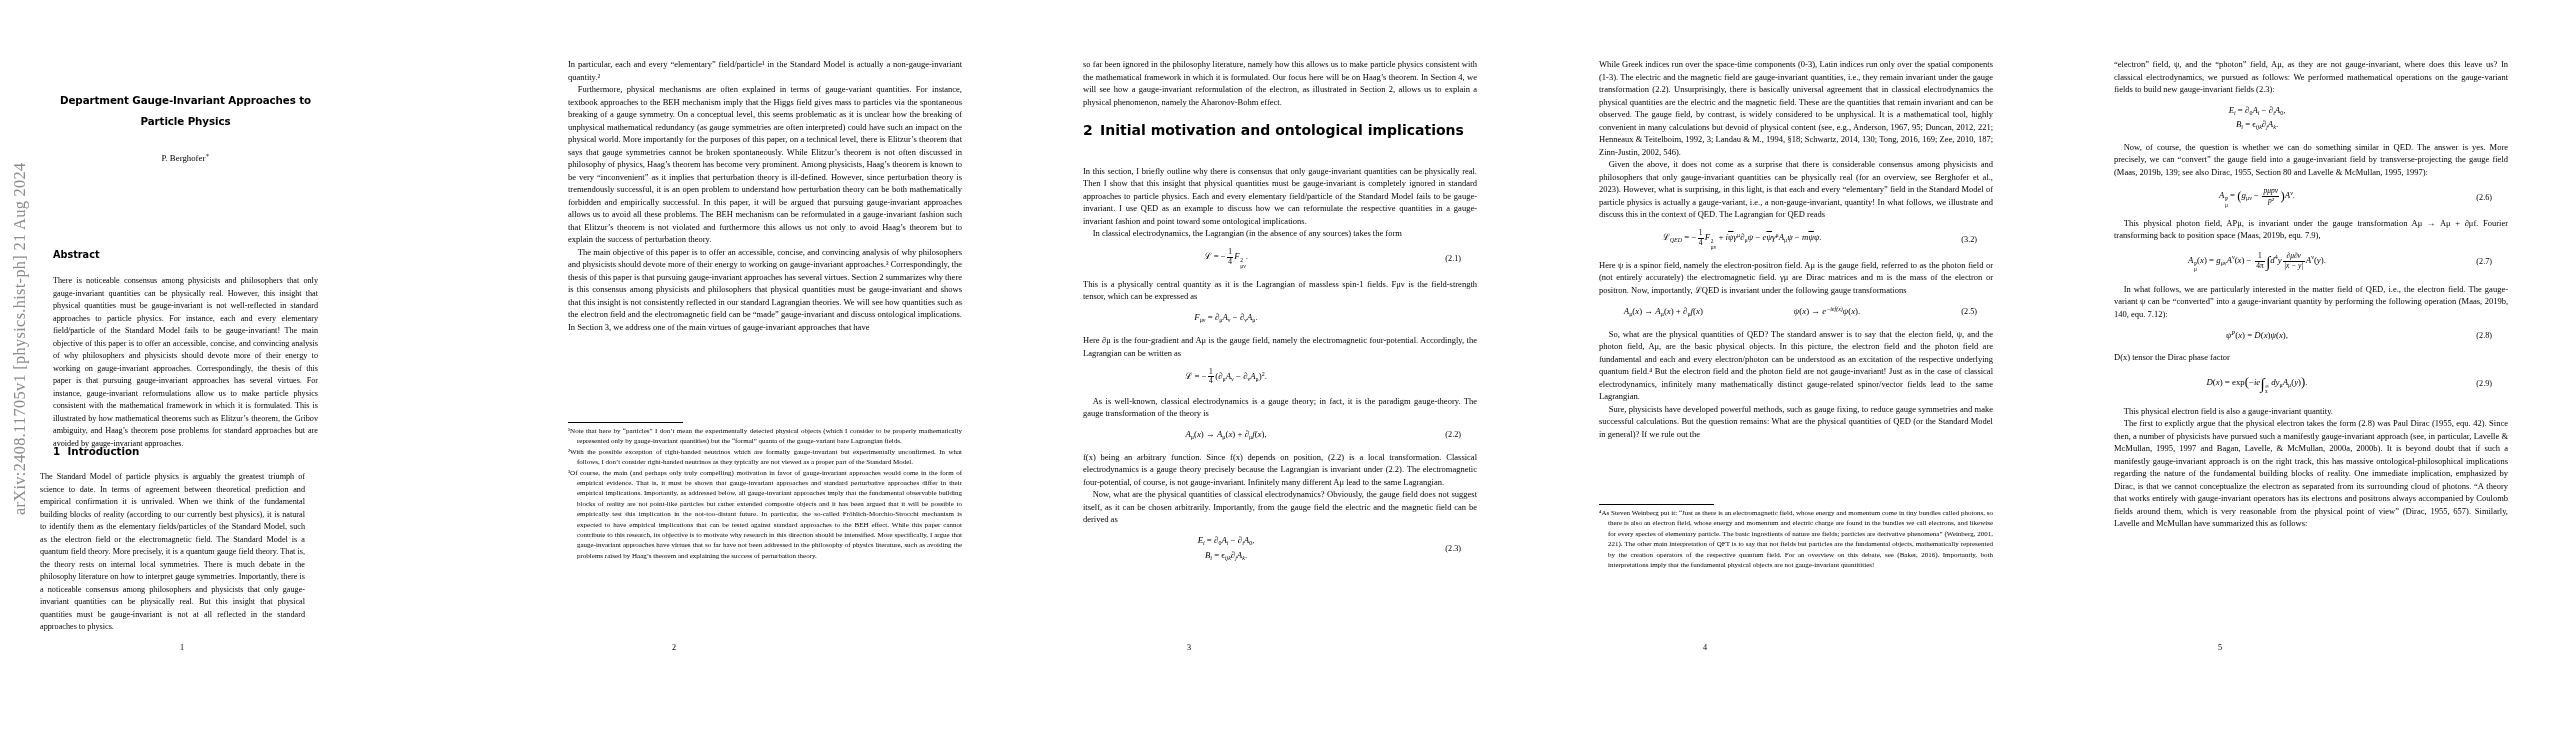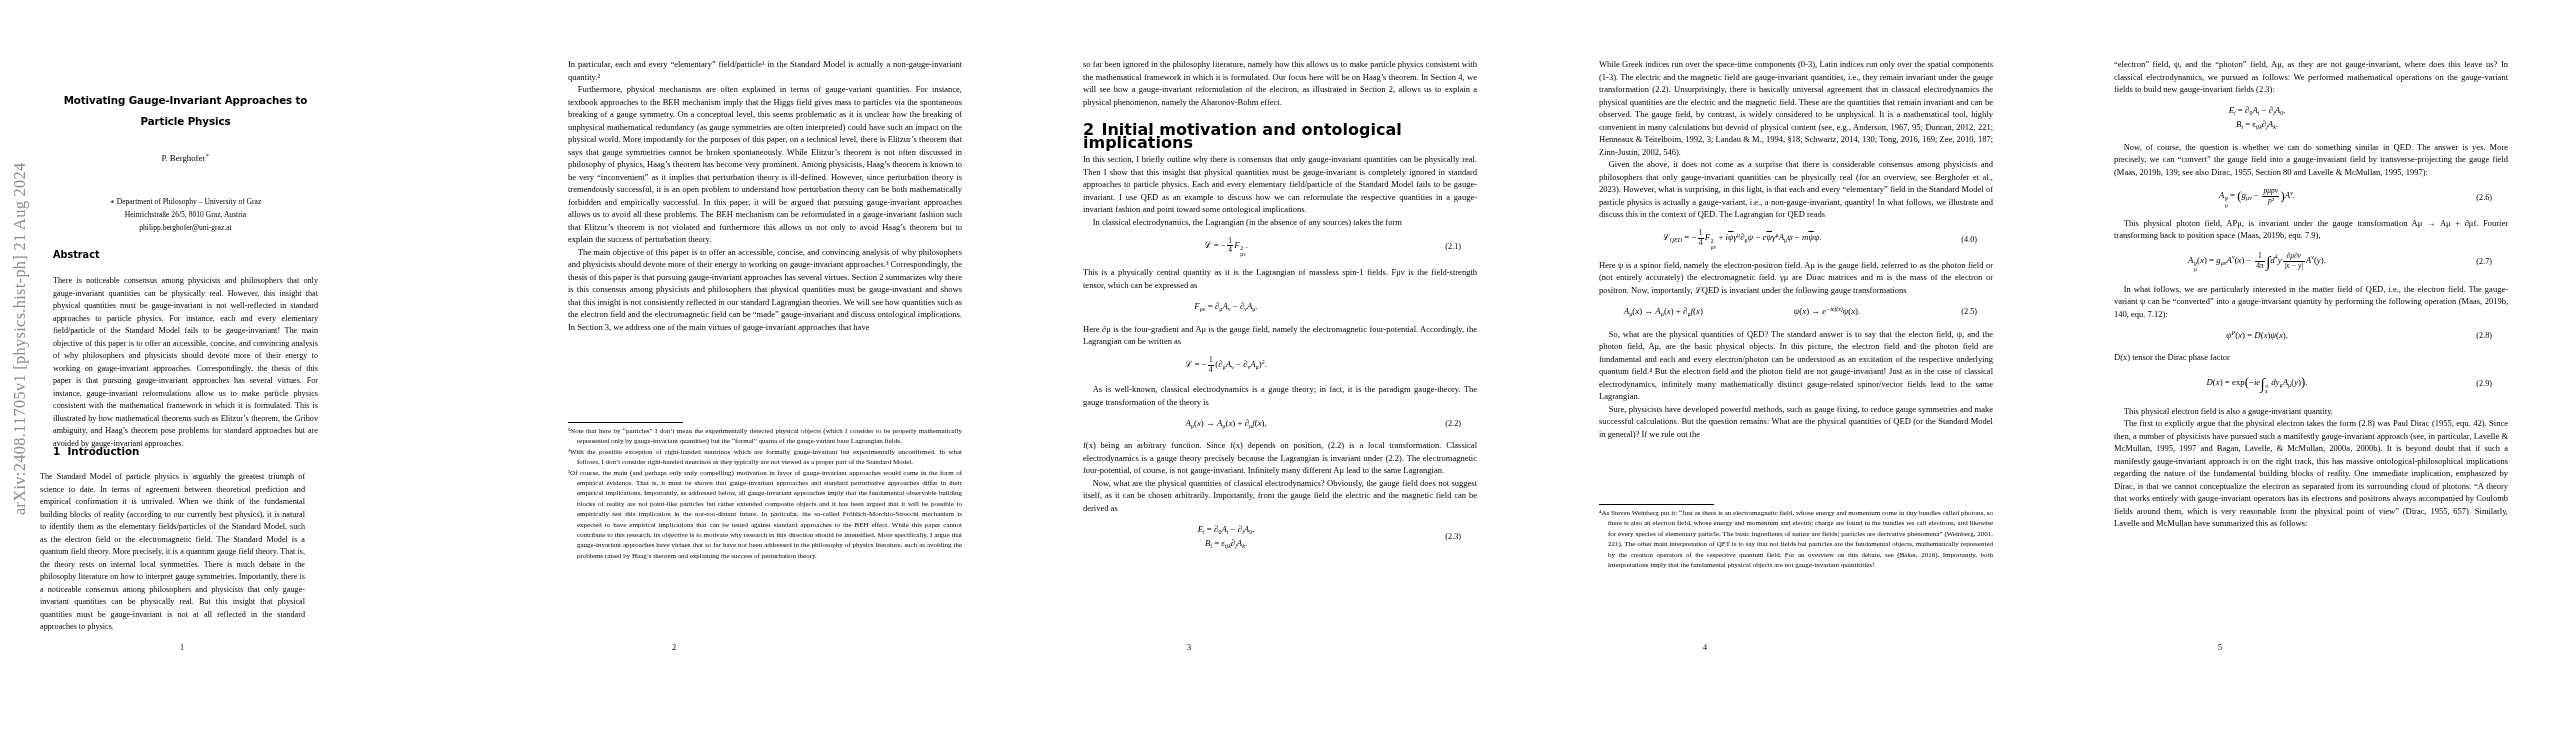--- a/index.html
+++ b/index.html
@@ -27,22 +27,22 @@
   .h-sec1 .htxt{margin-left:7.3px;}
   .intro{position:absolute;left:40px;top:471px;width:265px;font-size:8.2px;line-height:12.5px;text-align:justify;}
 
   
   .col{position:absolute;left:53px;top:58px;width:394px;font-size:8.5px;line-height:12.5px;text-align:justify;}
   #p2 .col{height:355px;overflow:hidden;}
   #p4 .col{height:463px;overflow:hidden;}
   .col p{margin:0;}
   .col p.ind{text-indent:9.7px;}
 
-  h2.sec{font-family:"DejaVu Sans","Liberation Sans",sans-serif;font-weight:bold;font-size:16px;
-         margin:16px 0 4px 0;text-align:left;}
+  h2.sec{font-family:"DejaVu Sans","Liberation Sans",sans-serif;font-weight:bold;font-size:14px;
+         margin:16px 0 28px 0;text-align:left;}
   h2.sec .htxt{margin-left:7.3px;}
 
   
   .eqrow{position:relative;margin:8.5px 0;}
   .eq{width:286px;text-align:center;font-size:8.8px;line-height:1.55;}
   .eq .line{display:block;}
   .eqlabel{position:absolute;right:16px;top:50%;transform:translateY(-50%);font-size:8.2px;}
   .s-i{font-style:italic;}
   .s-sub{font-size:0.68em;vertical-align:-0.32em;}
   .s-sup{font-size:0.68em;vertical-align:0.55em;}
@@ -66,27 +66,22 @@
 
   .pagenum{position:absolute;top:643px;font-size:8.2px;}
   #p1 .pagenum{left:180px;}
   #p2 .pagenum,#p3 .pagenum,#p4 .pagenum,#p5 .pagenum{left:157px;}
 </style>
 </head>
 <body>
 
 <div class="page" id="p1">
   <div class="wm">arXiv:2408.11705v1  [physics.hist-ph]  21 Aug 2024</div>
-  <div class="title">Motivating Gauge-Invariant Approaches to Particle Physics</div>
+  <div class="title">Department Gauge-Invariant Approaches to Particle Physics</div>
   <div class="author"><span>P. Berghofer</span><sup>∗</sup></div>
-  <div class="affil">
-    <div>∗ Department of Philosophy – University of Graz</div>
-    <div>Heinrichstraße 26/5, 8010 Graz, Austria</div>
-    <div>philipp.berghofer@uni-graz.at</div>
-  </div>
   <div class="h-abs">Abstract</div>
   <div class="abstract">There is noticeable consensus among physicists and philosophers that only gauge-invariant quantities can be physically real. However, this insight that physical quantities must be gauge-invariant is not well-reflected in standard approaches to particle physics. For instance, each and every elementary field/particle of the Standard Model fails to be gauge-invariant! The main objective of this paper is to offer an accessible, concise, and convincing analysis of why philosophers and physicists should devote more of their energy to working on gauge-invariant approaches. Correspondingly, the thesis of this paper is that pursuing gauge-invariant approaches has several virtues. For instance, gauge-invariant reformulations allow us to make particle physics consistent with the mathematical framework in which it is formulated. This is illustrated by how mathematical theorems such as Elitzur’s theorem, the Gribov ambiguity, and Haag’s theorem pose problems for standard approaches but are avoided by gauge-invariant approaches.</div>
   <div class="h-sec1"><span>1</span><span class="htxt">Introduction</span></div>
   <div class="intro">The Standard Model of particle physics is arguably the greatest triumph of science to date. In terms of agreement between theoretical prediction and empirical confirmation it is unrivaled. When we think of the fundamental building blocks of reality (according to our currently best physics), it is natural to identify them as the elementary fields/particles of the Standard Model, such as the electron field or the electromagnetic field. The Standard Model is a quantum field theory. More precisely, it is a quantum gauge field theory. That is, the theory rests on internal local symmetries. There is much debate in the philosophy literature on how to interpret gauge symmetries. Importantly, there is a noticeable consensus among philosophers and physicists that only gauge-invariant quantities can be physically real. But this insight that physical quantities must be gauge-invariant is not at all reflected in the standard approaches to physics.</div>
   <span class="pagenum">1</span>
 </div>
 
 <div class="page" id="p2">
   <div class="col">
     <p>In particular, each and every “elementary” field/particle¹ in the Standard Model is actually a non-gauge-invariant quantity.²</p>
@@ -143,21 +138,21 @@
 
 <div class="page" id="p4">
   <div class="col">
     <p>While Greek indices run over the space-time components (0-3), Latin indices run only over the spatial components (1-3). The electric and the magnetic field are gauge-invariant quantities, i.e., they remain invariant under the gauge transformation (2.2). Unsurprisingly, there is basically universal agreement that in classical electrodynamics the physical quantities are the electric and the magnetic field. These are the quantities that remain invariant and can be observed. The gauge field, by contrast, is widely considered to be unphysical. It is a mathematical tool, highly convenient in many calculations but devoid of physical content (see, e.g., Anderson, 1967, 95; Duncan, 2012, 221; Henneaux &amp; Teitelboim, 1992, 3; Landau &amp; M., 1994, §18; Schwartz, 2014, 130; Tong, 2016, 169; Zee, 2010, 187; Zinn-Justin, 2002, 546).</p>
     <p class="ind">Given the above, it does not come as a surprise that there is considerable consensus among physicists and philosophers that only gauge-invariant quantities can be physically real (for an overview, see Berghofer et al., 2023). However, what is surprising, in this light, is that each and every “elementary” field in the Standard Model of particle physics is actually a gauge-variant, i.e., a non-gauge-invariant, quantity! In what follows, we illustrate and discuss this in the context of QED. The Lagrangian for QED reads</p>
     <div class="eqrow">
       <div class="eq"><span>ℒ</span><span class="s-sub s-i">QED</span><span> = −</span><span class="frac"><span class="fn">1</span><span class="fd">4</span></span><span class="s-i">F</span><span class="ss">
             <span>2</span>
             <span>μν</span>
           </span><span> + </span><span class="s-i">i</span><span class="s-i s-ol">ψ</span><span class="s-i">γ</span><span class="s-sup">μ</span><span>∂</span><span class="s-sub">μ</span><span class="s-i">ψ</span><span> − </span><span class="s-i">e</span><span class="s-i s-ol">ψ</span><span class="s-i">γ</span><span class="s-sup">μ</span><span class="s-i">A</span><span class="s-sub">μ</span><span class="s-i">ψ</span><span> − </span><span class="s-i">m</span><span class="s-i s-ol">ψ</span><span class="s-i">ψ</span><span>.</span></div>
-      <span class="eqlabel">(4.0)</span>
+      <span class="eqlabel">(3.2)</span>
     </div>
     <p>Here ψ is a spinor field, namely the electron-positron field. Aμ is the gauge field, referred to as the photon field or (not entirely accurately) the electromagnetic field. γμ are Dirac matrices and m is the mass of the electron or positron. Now, importantly, ℒQED is invariant under the following gauge transformations</p>
     <div class="eqrow">
       <div class="eq"><span class="s-i">A</span><span class="s-sub">μ</span><span>(</span><span class="s-i">x</span><span>) → </span><span class="s-i">A</span><span class="s-sub">μ</span><span>(</span><span class="s-i">x</span><span>) + ∂</span><span class="s-sub">μ</span><span class="s-i">f</span><span>(</span><span class="s-i">x</span><span>)</span><span class="s-gap"></span><span class="s-i">ψ</span><span>(</span><span class="s-i">x</span><span>) → </span><span class="s-i">e</span><span class="s-sup s-i">−ief(x)</span><span class="s-i">ψ</span><span>(</span><span class="s-i">x</span><span>).</span></div>
       <span class="eqlabel">(2.5)</span>
     </div>
     <p class="ind">So, what are the physical quantities of QED? The standard answer is to say that the electon field, ψ, and the photon field, Aμ, are the basic physical objects. In this picture, the electron field and the photon field are fundamental and each and every electron/photon can be understood as an excitation of the respective underlying quantum field.⁴ But the electron field and the photon field are not gauge-invariant! Just as in the case of classical electrodynamics, infinitely many mathematically distinct gauge-related spinor/vector fields lead to the same Lagrangian.</p>
     <p class="ind">Sure, physicists have developed powerful methods, such as gauge fixing, to reduce gauge symmetries and make successful calculations. But the question remains: What are the physical quantities of QED (or the Standard Model in general)? If we rule out the</p>
   </div>
   <div class="fnblock">

